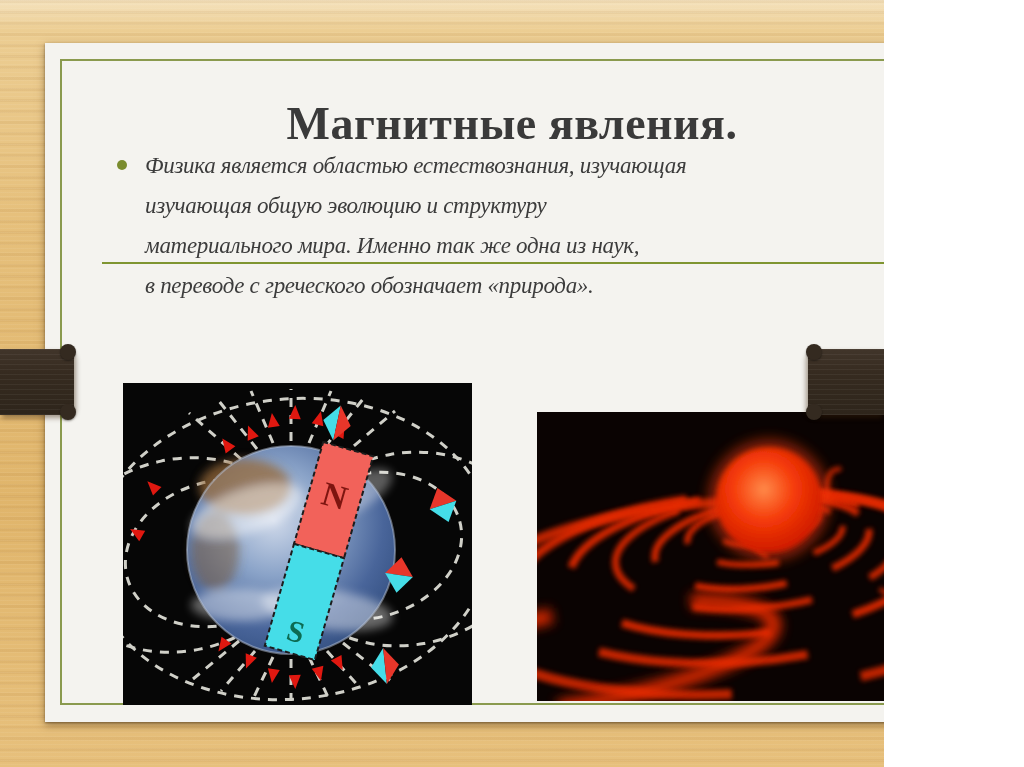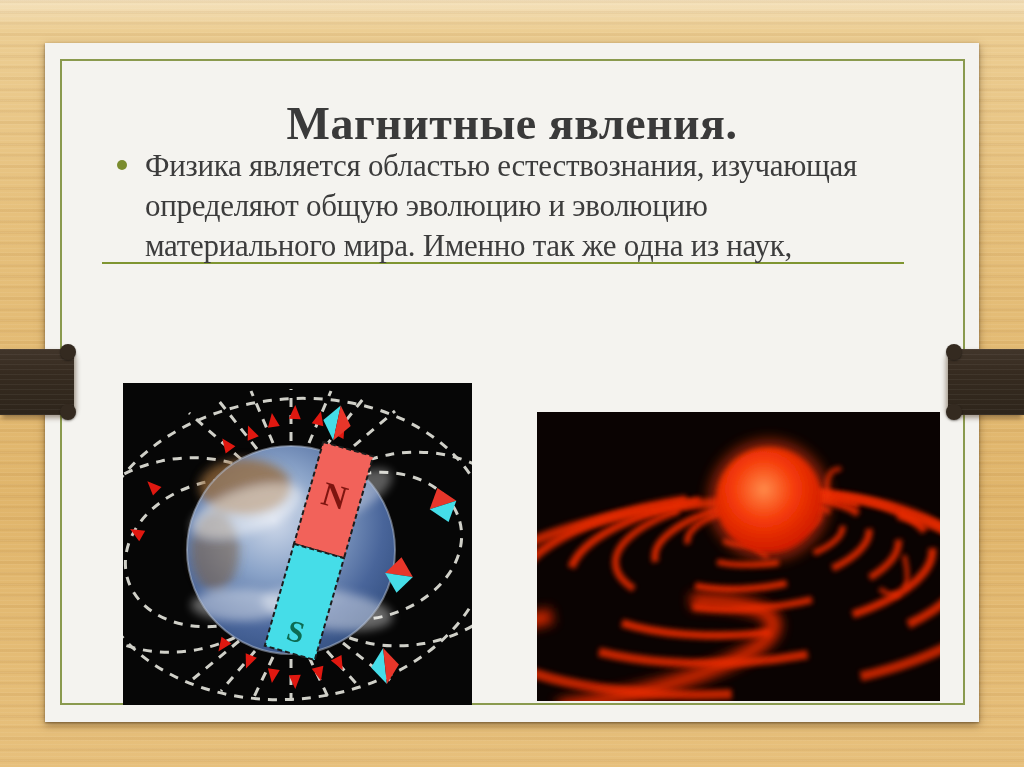--- a/index.html
+++ b/index.html
@@ -1,19 +1,19 @@
 <!DOCTYPE html>
 <html><head>
 <meta charset="utf-8">
 <style>
   html,body{margin:0;padding:0;}
   body{width:1024px;height:767px;overflow:hidden;font-family:"Liberation Serif", serif;}
 
   .stage{
-    position:relative;width:1024px;height:767px;overflow:hidden;
+    position:relative;width:884px;height:767px;overflow:hidden;
     background:
       repeating-linear-gradient(180deg, rgba(255,255,255,0.06) 0 1px, rgba(0,0,0,0) 1px 4px),
       repeating-linear-gradient(180deg, rgba(150,95,30,0.08) 0 3px, rgba(0,0,0,0) 3px 11px),
       linear-gradient(180deg,#f4e2bd 0%,#eccd92 4%,#e6c07c 28%,#e0b56b 65%,#e7c07c 100%);
   }
 
   .slide{
     position:absolute;left:45px;top:43px;width:934px;height:679px;
     background:#f4f3ef;
     box-shadow:0 3px 8px rgba(80,50,15,0.5), 0 1px 2px rgba(0,0,0,0.35);
@@ -24,22 +24,23 @@
   }
 
   .slide-title{
     position:absolute;left:0;top:22px;width:100%;
     text-align:center;font-size:46px;line-height:56px;
     color:#3a3a3a;letter-spacing:0.5px;z-index:2;
   }
 
   .body-text{
     position:absolute;left:100px;top:103px;z-index:2;
-    font-size:31px;line-height:40px;color:#3c3c3c;letter-spacing:-0.3px;
+    font-size:23px;line-height:40px;color:#3c3c3c;letter-spacing:-0.3px;
     white-space:nowrap;
+    font-style:italic;
   }
   .bullet-dot{
     position:absolute;left:-28px;top:14px;width:10px;height:10px;
     border-radius:50%;background:#7a8c2e;
   }
   .text-underline{
     position:absolute;left:57px;top:219px;width:802px;height:2px;
     background:#7f9531;z-index:1;
   }
 
@@ -72,22 +73,23 @@
   <div class="slide">
     <div class="slide-border"></div>
 
     <h1 class="slide-title">Магнитные явления.</h1>
 
     <div class="text-underline"></div>
 
     <div class="body-text">
       <span class="bullet-dot"></span>
       <div>Физика является областью естествознания, изучающая</div>
-      <div>определяют общую эволюцию и эволюцию</div>
+      <div>изучающая общую эволюцию и структуру</div>
       <div>материального мира. Именно так же одна из наук,</div>
+      <div>в переводе с греческого обозначает «природа».</div>
     </div>
 
     <svg class="fig fig-earth" viewBox="0 0 349 322">
       <defs>
         <radialGradient id="earthG" cx="42%" cy="36%" r="75%">
           <stop offset="0%" stop-color="#cfd9ea"></stop>
           <stop offset="35%" stop-color="#8aa3c8"></stop>
           <stop offset="70%" stop-color="#49659a"></stop>
           <stop offset="100%" stop-color="#2c4878"></stop>
         </radialGradient>

